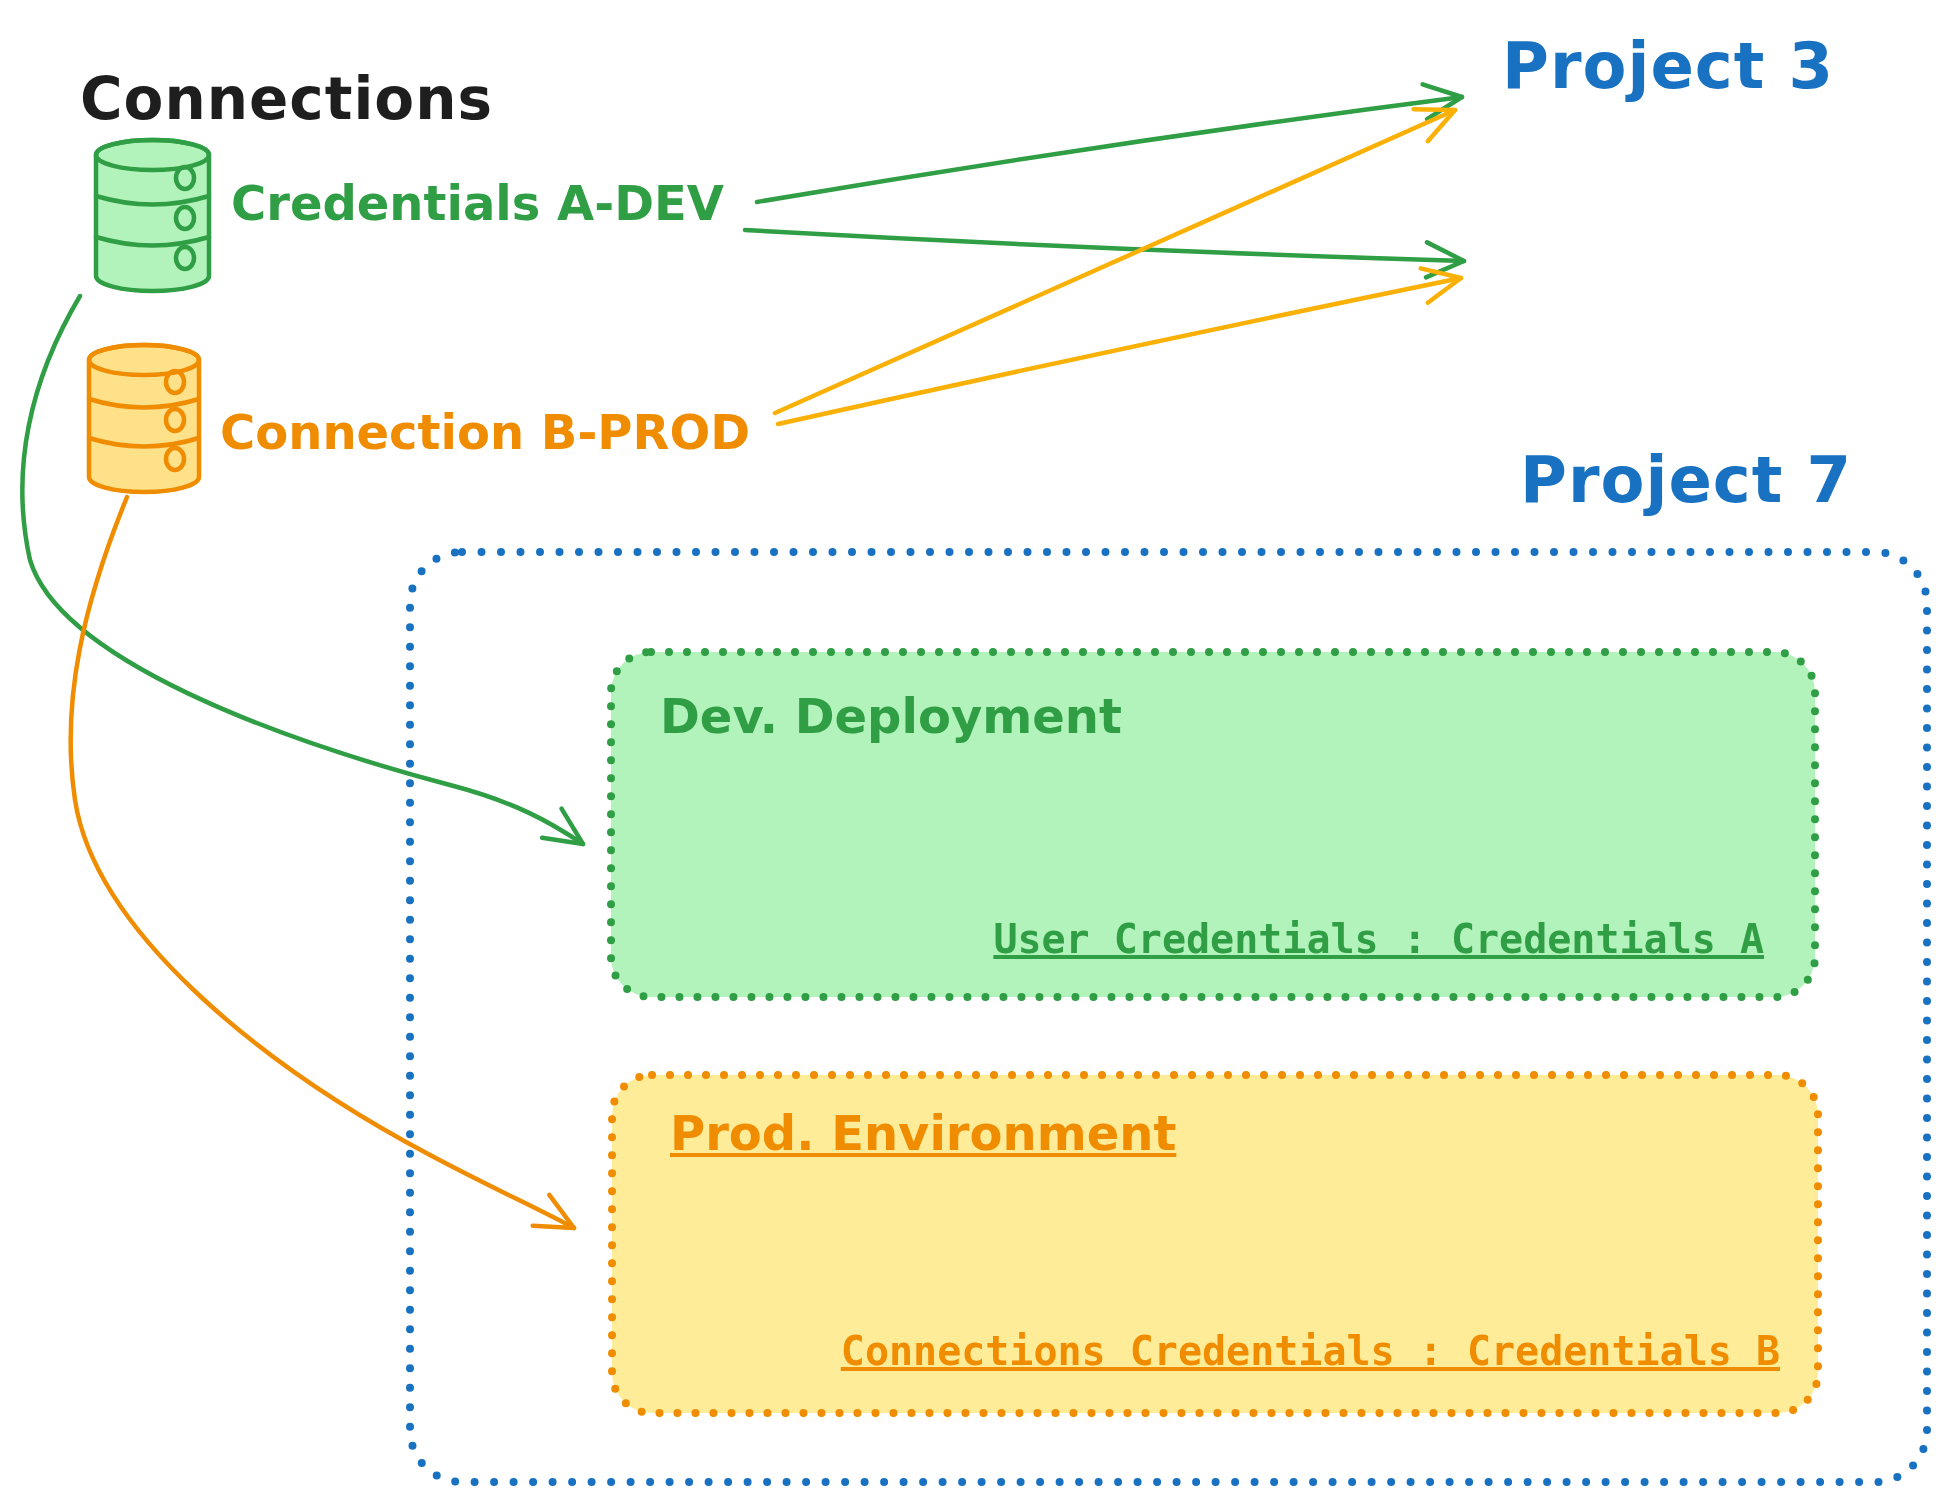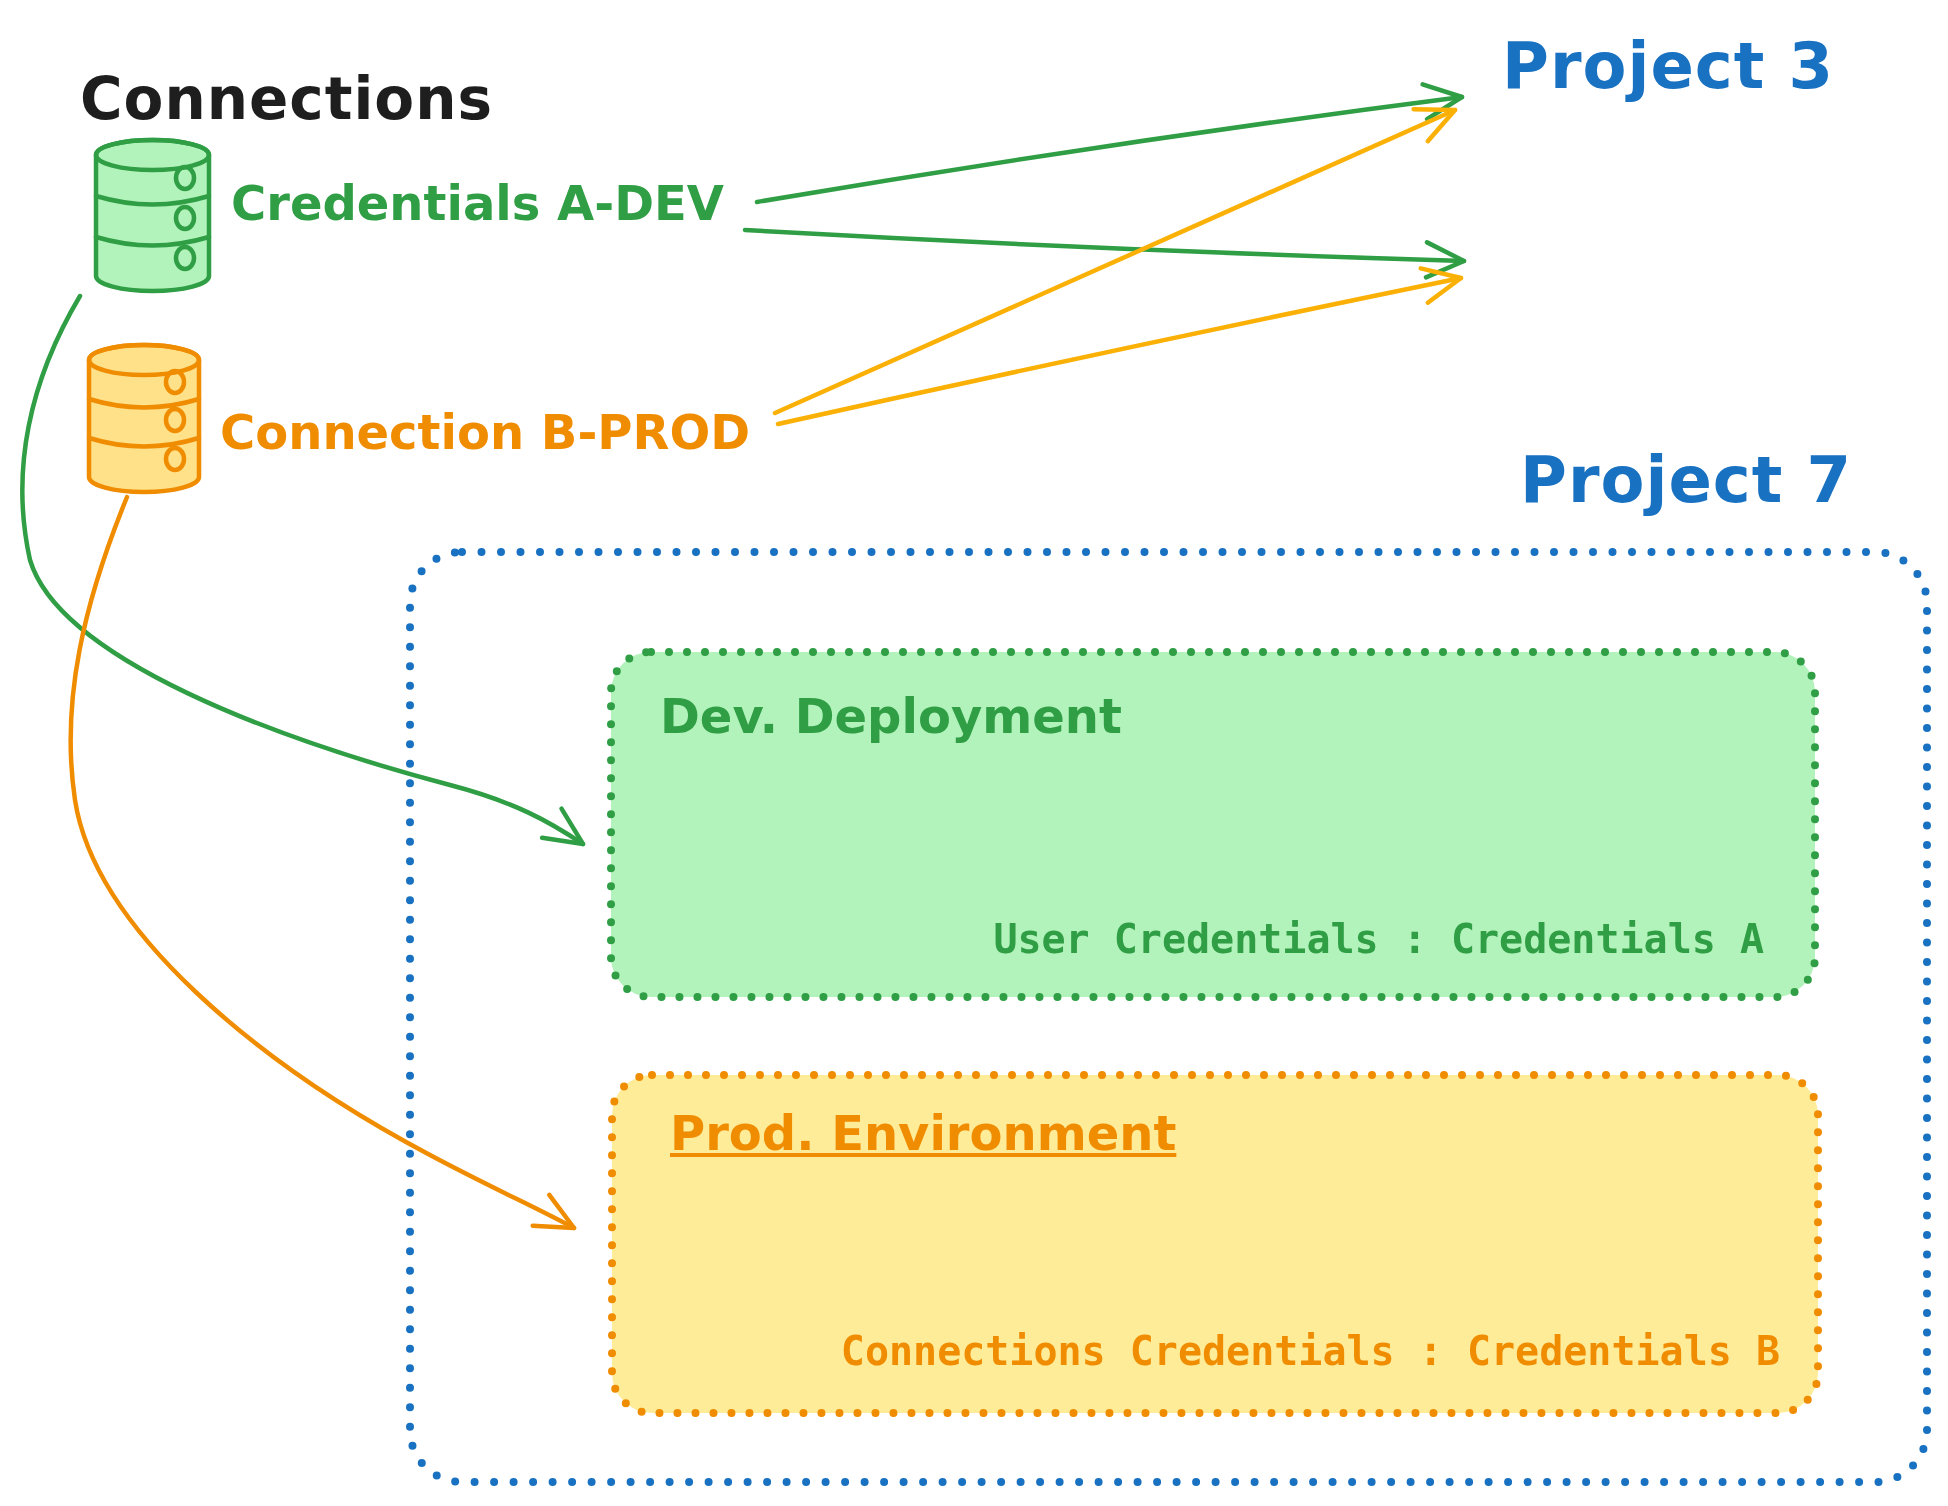--- a/index.html
+++ b/index.html
@@ -64,20 +64,21 @@
     color: var(--orange, #f08c00);
     text-decoration: underline;
   }
   .cred-text {
     position: absolute;
     font-family: "DejaVu Sans Mono", "Liberation Mono", monospace;
     font-weight: 700;
     font-size: 40px;
     white-space: nowrap;
     text-align: right;
+    text-decoration: underline;
   }
   .dev-cred {
     right: 184px; top: 916px;
     color: var(--green, #2f9e44);
   }
   .prod-cred {
     right: 168px; top: 1328px;
     color: var(--orange, #f08c00);
   }
 

